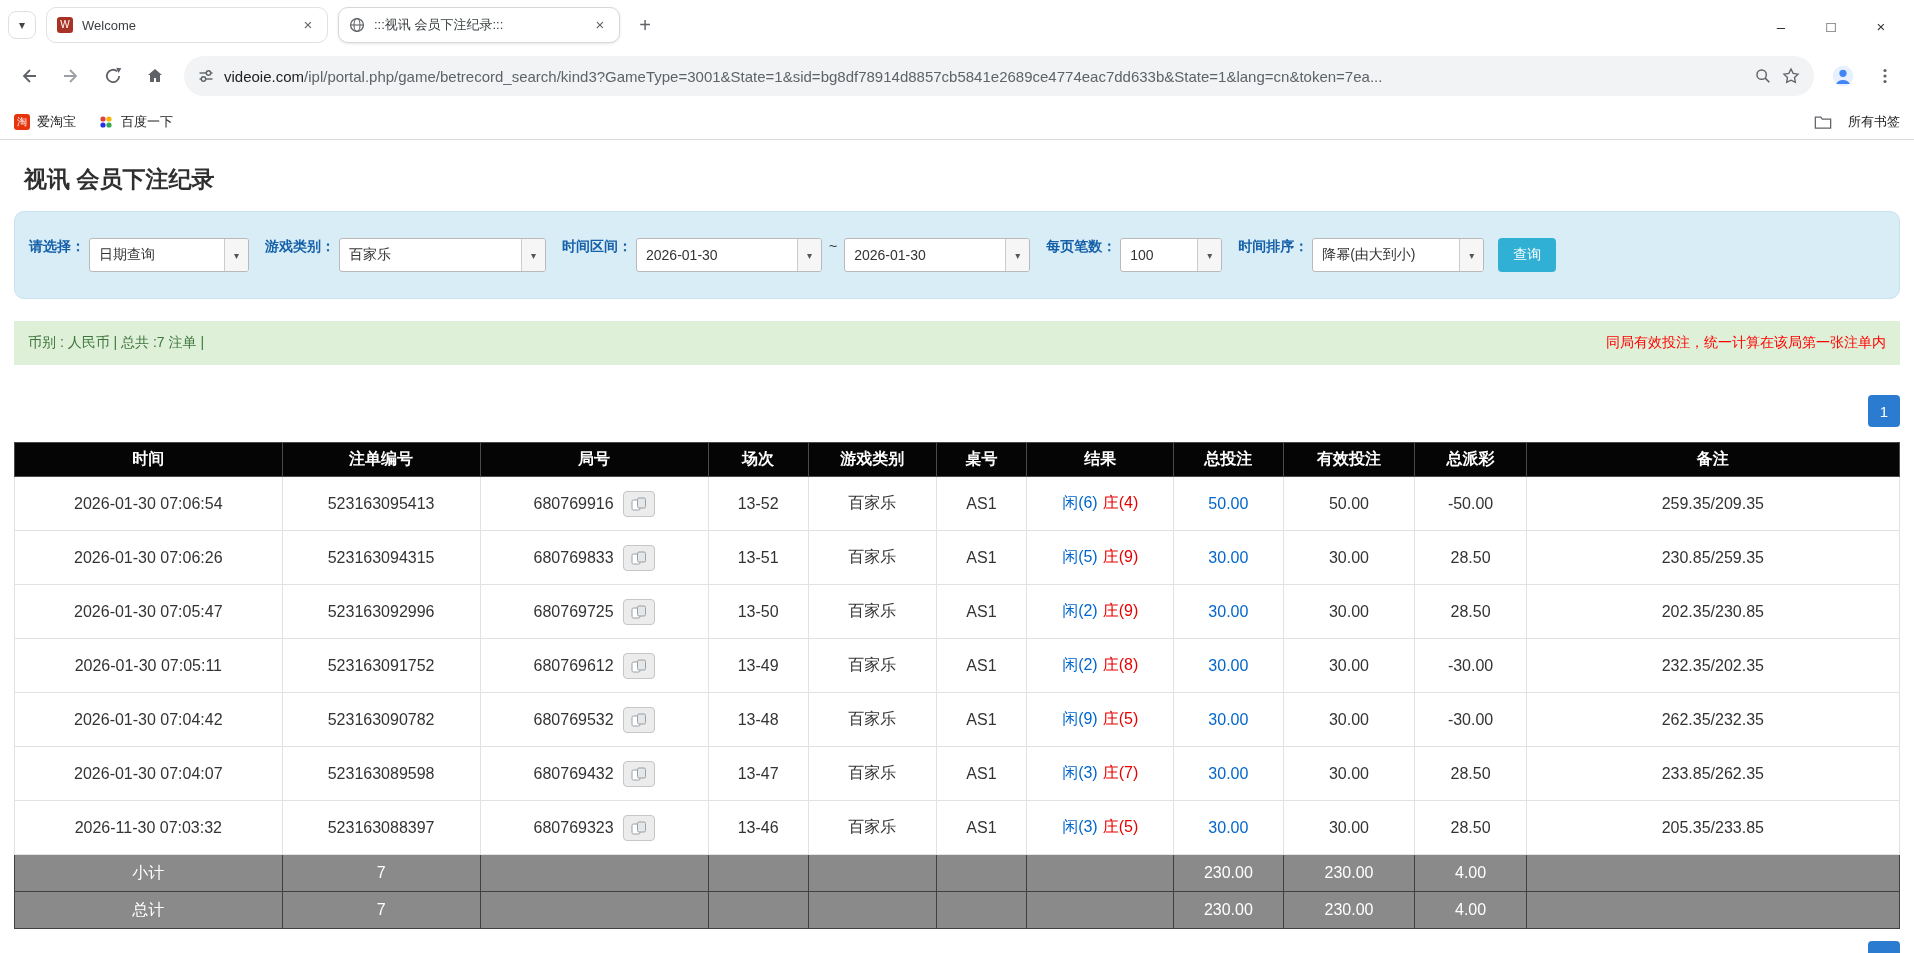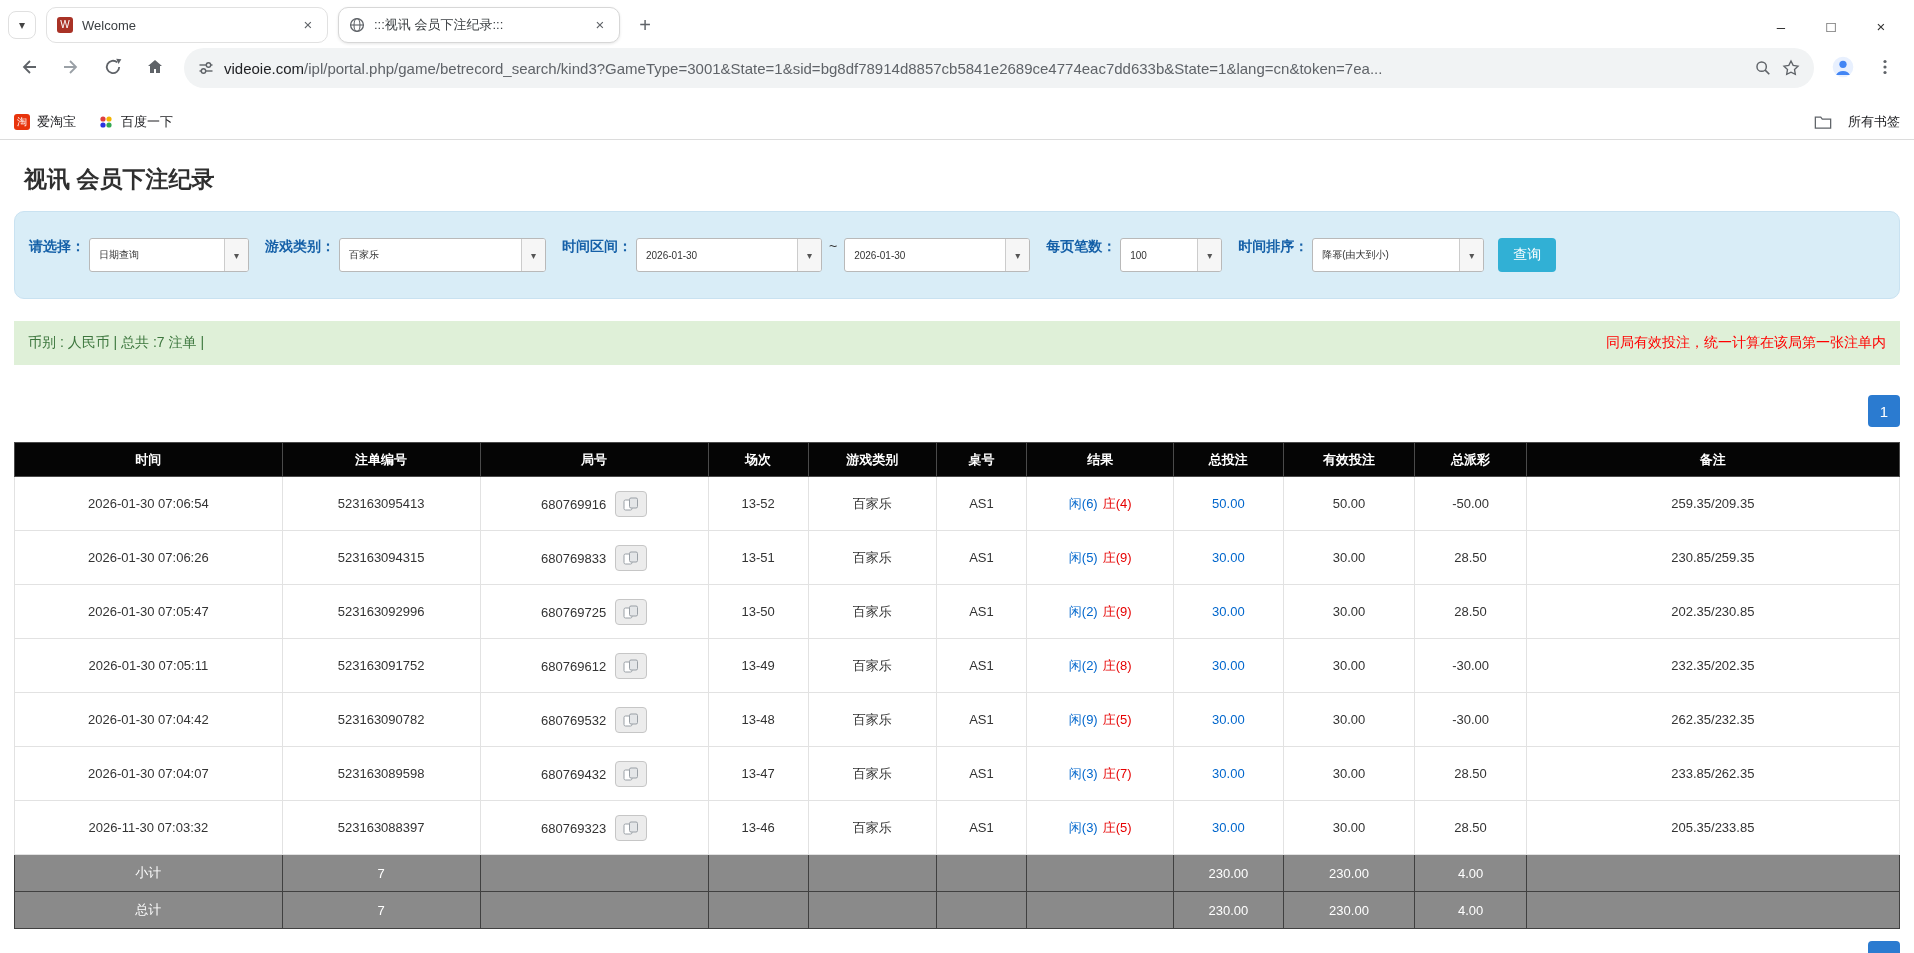--- a/index.html
+++ b/index.html
@@ -16,21 +16,21 @@
   .tab-title { flex: 1; white-space: nowrap; overflow: hidden; text-overflow: ellipsis; }
   .tab-close { color: #5f6368; font-size: 15px; width: 18px; height: 18px; line-height: 18px; text-align: center; border-radius: 50%; }
   .favicon-welcome { width: 16px; height: 16px; border-radius: 3px; background: #a93226; flex: 0 0 16px;
     color: #fff; font-size: 10px; line-height: 16px; text-align: center; }
   .new-tab-btn { width: 30px; height: 30px; margin-left: 10px; font-size: 20px; color: #5f6368;
     display: flex; align-items: center; justify-content: center; border-radius: 50%; }
   .window-controls { margin-left: auto; display: flex; align-self: flex-start; height: 40px; }
   .win-btn { width: 50px; height: 40px; display: flex; align-items: center; justify-content: center;
     font-size: 15px; color: #333; }
 
-  .nav-bar { height: 56px; display: flex; padding: 0 10px; gap: 4px; background: #fff; }
+  .nav-bar { height: 56px; display: flex; align-items: center; padding: 0 10px; gap: 4px; background: #fff; }
   .nav-icon { width: 38px; height: 38px; display: flex; align-items: center; justify-content: center;
     color: #5f6368; font-size: 21px; border-radius: 50%; flex: 0 0 38px; }
   .url-bar { flex: 1; height: 40px; background: #f1f3f4; border-radius: 20px; display: flex;
     align-items: center; padding: 0 14px; gap: 10px; margin: 0 6px; min-width: 0; }
   .url-text { flex: 1; font-size: 15px; color: #202124; white-space: nowrap; overflow: hidden; text-overflow: ellipsis; }
   .url-text .domain { color: #202124; } .url-text .path { color: #5f6368; }
 
   .bookmarks-bar { height: 36px; display: flex; align-items: center; padding: 0 14px; gap: 22px;
     background: #fff; border-bottom: 1px solid #dcdcdc; font-size: 13px; color: #202124; }
   .bookmark-item { display: flex; align-items: center; gap: 7px; }
@@ -40,40 +40,40 @@
 
   
   .page { padding: 0 14px; }
   .page-title { font-size: 23px; font-weight: 600; color: #2f2f2f; margin: 24px 2px 16px 10px; }
 
   .filter-bar { background: var(--filter-bar-bg, #d9edf7); border: 1px solid #c9e2f1; border-radius: 10px;
     padding: 26px 14px; display: flex; align-items: flex-start; font-size: 14px; }
   .flabel { color: var(--filter-label, #1560a8); font-weight: bold; margin: 0 4px 0 16px; white-space: nowrap; }
   .flabel:first-child { margin-left: 0; }
   .combo { display: flex; height: 34px; background: #fff; border: 1px solid #b9b9b9; border-radius: 3px; overflow: hidden; }
-  .combo input { border: none; outline: none; padding: 0 9px; font-size: 10px; flex: 1; min-width: 0; color: #333;
+  .combo input { border: none; outline: none; padding: 0 9px; font-size: 14px; flex: 1; min-width: 0; color: #333;
     font-family: inherit; background: transparent; }
   .combo-arrow { width: 24px; border-left: 1px solid #ccc; background: #f6f6f6; display: flex;
     align-items: center; justify-content: center; color: #555; font-size: 10px; }
   .tilde { margin: 0 7px; color: #333; }
   .query-btn { height: 34px; padding: 0 15px; margin-left: 14px; background: var(--query-button-bg, #31b0d5);
     color: #fff; border: none; border-radius: 4px; font-size: 14px; font-family: inherit; cursor: pointer; }
 
   .summary-bar { margin-top: 22px; background: var(--summary-bar-bg, #dff0d8); padding: 13px 14px;
     display: flex; justify-content: space-between; align-items: center; font-size: 14px; }
   .summary-left { color: var(--summary-text, #3c763d); }
   .summary-right { color: var(--notice-red, #ff0000); }
 
   .pager { display: flex; justify-content: flex-end; }
   .pager.top { margin: 30px 0 15px 0; }
   .pager.bottom { margin: 12px 0 0 0; }
   .pager-btn { width: 32px; height: 32px; background: var(--pager-blue, #2b7bd0); color: #fff; border: none;
     border-radius: 4px; font-size: 15px; font-family: inherit; cursor: pointer; }
 
-  table.bets { width: 100%; border-collapse: collapse; table-layout: fixed; font-size: 13px; text-align: center; }
+  table.bets { width: 100%; border-collapse: collapse; table-layout: fixed; font-size: 16px; text-align: center; }
   table.bets th { background: var(--header-bg, #050505); color: #fff; font-weight: bold; height: 34px;
     border: 1px solid #4a4a4a; padding: 0 4px; }
   table.bets tbody td { height: 54px; border: 1px solid #e2e2e2; padding: 0 4px; color: #333; background: #fff; }
   table.bets tfoot td { height: 37px; background: var(--footer-bg, #8a8a8a); color: #fff;
     border: 1px solid #404040; padding: 0 4px; }
   .round-number { vertical-align: middle; }
   .cards-btn { width: 32px; height: 26px; margin-left: 9px; background: #ececec; border: 1px solid #c6c6c6;
     border-radius: 4px; vertical-align: middle; display: inline-flex; align-items: center; justify-content: center; cursor: pointer; }
   .res-player { color: var(--player-blue, #0066cc); }
   .res-banker { color: var(--banker-red, #e60000); margin-left: 5px; }

